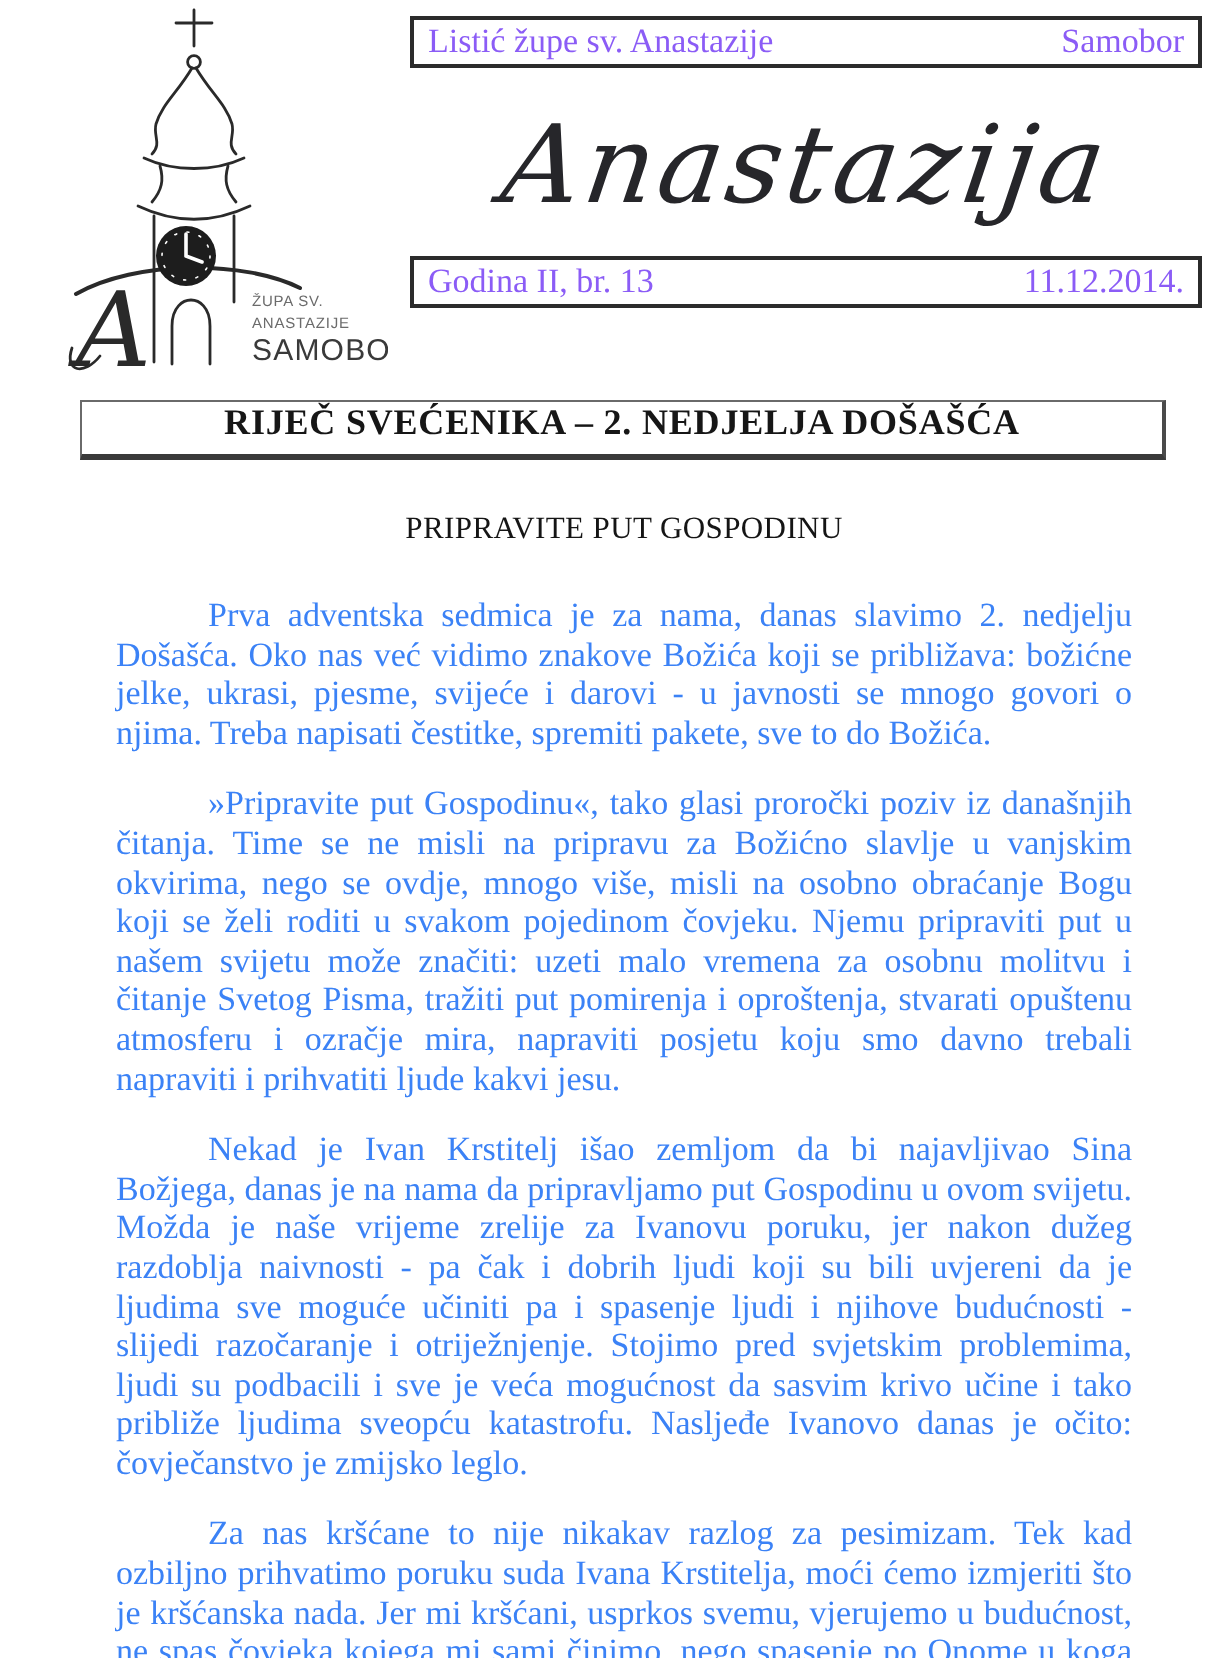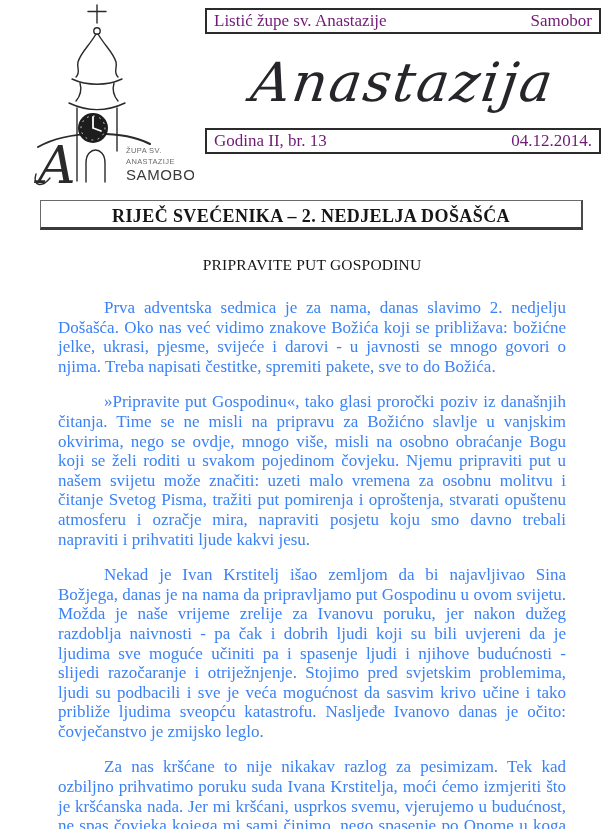--- a/index.html
+++ b/index.html
@@ -35,21 +35,21 @@
     left: 0;
     width: 396px;
     height: 26px;
     border: 2px solid #2b2b2b;
     box-sizing: border-box;
     display: flex;
     justify-content: space-between;
     align-items: center;
     padding: 0 7px;
     font-size: 17px;
-    color: #701a75;
+    color: #8b5cf6;
   }
   .mast-bar.top-bar { top: 0; }
   .mast-bar.issue-bar { top: 120px; }
 
   .script-title {
     position: absolute;
     top: 30px;
     left: 0;
     width: 396px;
     height: 88px;
@@ -70,21 +70,21 @@
     position: absolute;
     left: 40px;
     top: 200px;
     width: 543px;
     height: 30px;
     box-sizing: border-box;
     border: 1px solid #6a6a6a;
     border-bottom: 3px solid #3a3a3a;
     border-right: 2px solid #4a4a4a;
     display: flex;
-    align-items: flex-end;
+    align-items: flex-start;
     justify-content: center;
     font-weight: bold;
     font-size: 18px;
     letter-spacing: 0.4px;
     color: #161616;
   }
 
   
   .article {
     position: absolute;
@@ -163,21 +163,21 @@
   </div>
 
   <div class="mast-right">
     <div class="mast-bar top-bar">
       <span>Listić župe sv. Anastazije</span>
       <span>Samobor</span>
     </div>
     <div class="script-title">Anastazija</div>
     <div class="mast-bar issue-bar">
       <span>Godina II, br. 13</span>
-      <span>04.12.2014.</span>
+      <span>11.12.2014.</span>
     </div>
   </div>
 
   <div class="section-title-box">
     <span>RIJEČ SVEĆENIKA – 2. NEDJELJA DOŠAŠĆA</span>
   </div>
 
   <div class="article">
     <h2 class="article-heading">PRIPRAVITE PUT GOSPODINU</h2>
     <p>Prva adventska sedmica je za nama, danas slavimo 2. nedjelju Došašća. Oko nas već vidimo znakove Božića koji se približava: božićne jelke, ukrasi, pjesme, svijeće i darovi - u javnosti se mnogo govori o njima. Treba napisati čestitke, spremiti pakete, sve to do Božića.</p>

